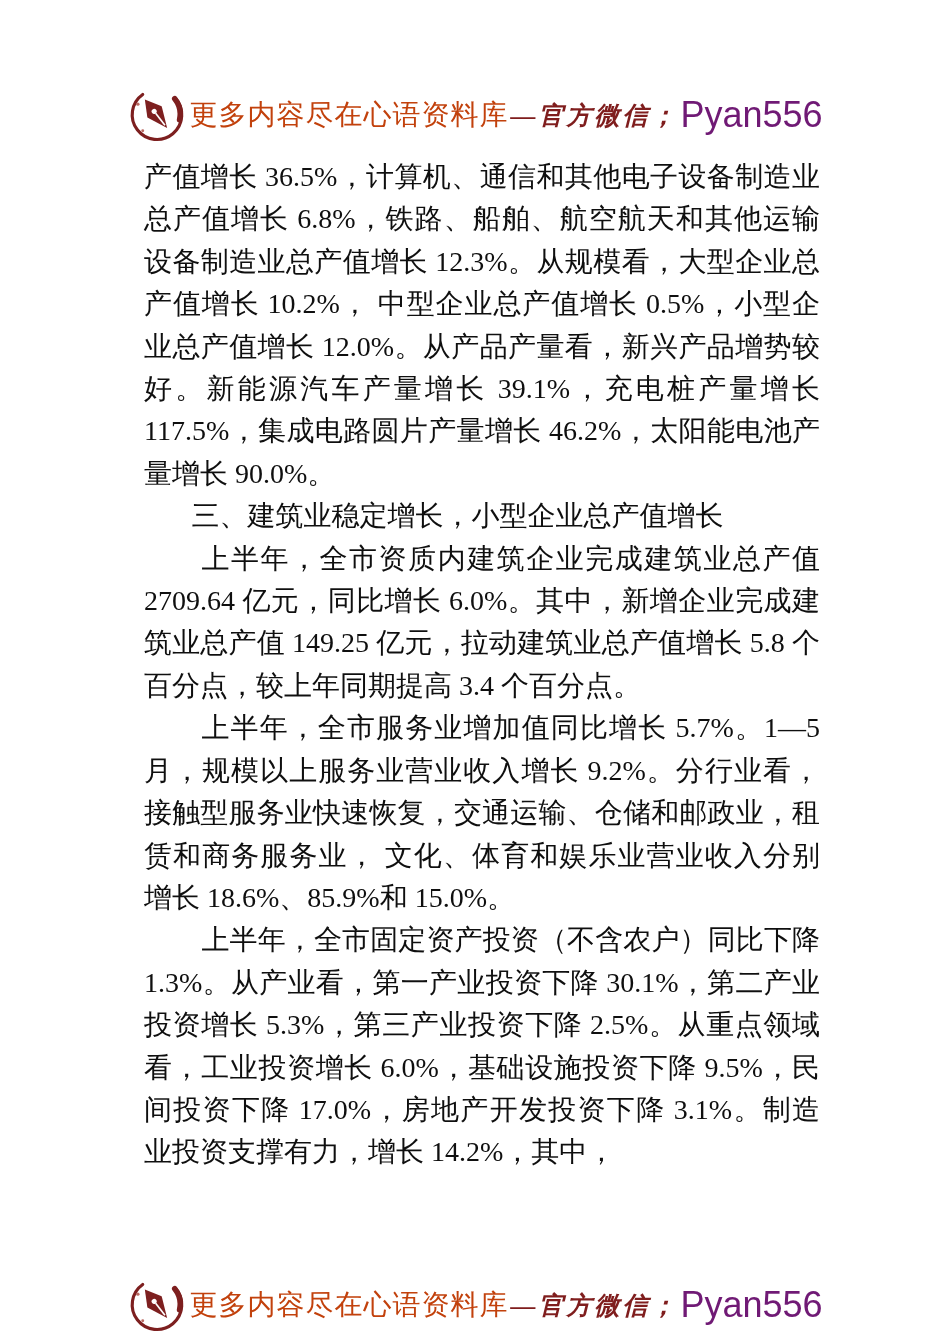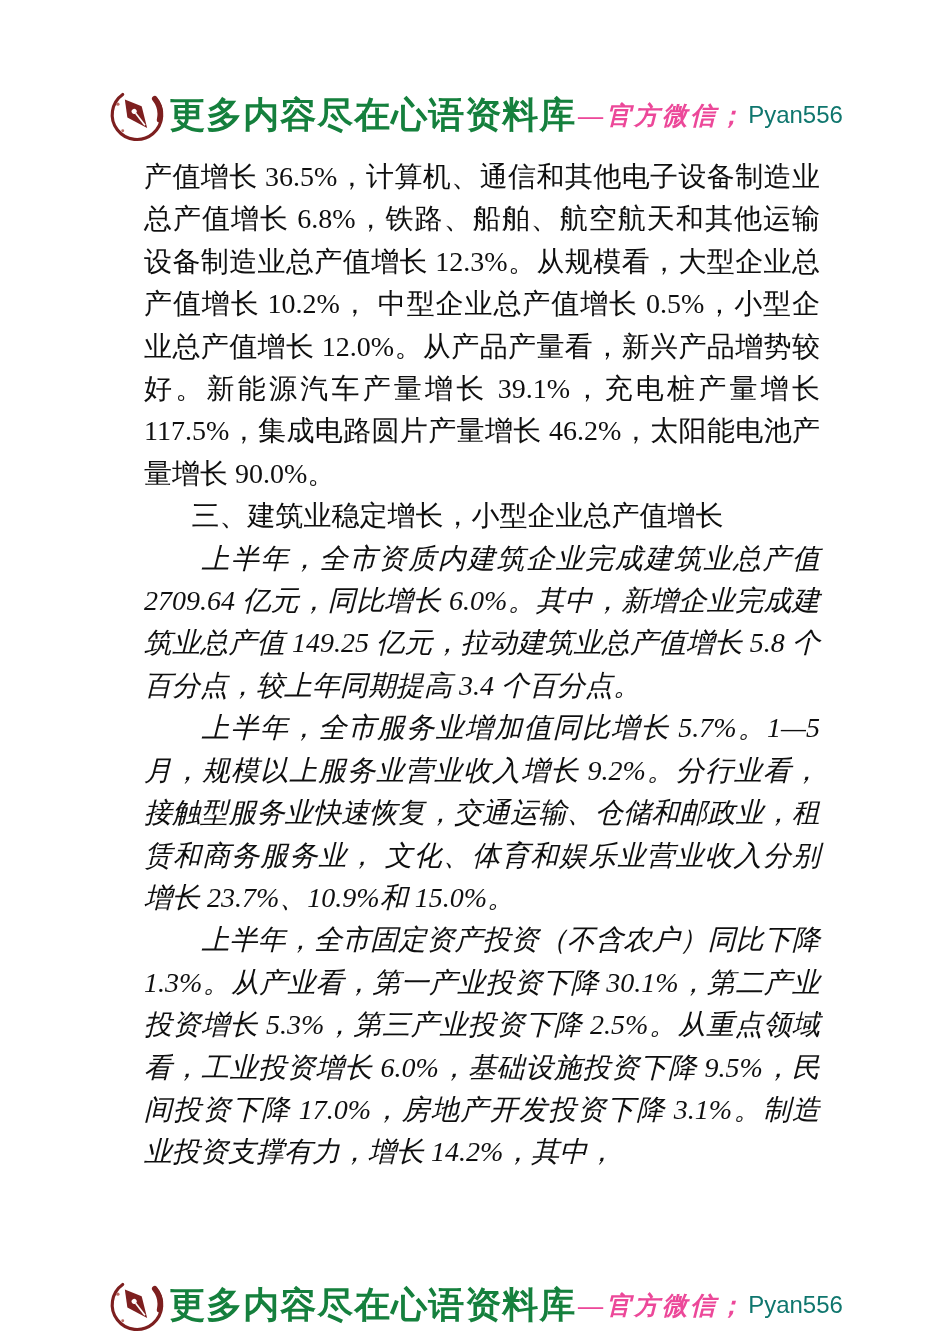--- a/index.html
+++ b/index.html
@@ -17,54 +17,54 @@
     left: 0; width: 100%;
     display: flex;
     justify-content: center;
     align-items: center;
     white-space: nowrap;
   }
   .watermark.header { top: 86px; }
   .watermark.footer { top: 1276px; }
   .wm-logo { width: 58px; height: 58px; margin-right: 4px; flex: 0 0 auto; }
   .wm-brand {
-    color: #15803d;
-    font-size: 36px;
-    font-weight: bold;
+    color: #c2410c;
+    font-size: 28px;
+    font-weight: normal;
     letter-spacing: 1px;
   }
   .wm-sep {
-    color: #ec4899;
+    color: #7f1d1d;
     font-size: 25px;
     font-weight: bold;
     font-style: italic;
     letter-spacing: 3px;
     margin: 0 2px;
   }
   .wm-account {
-    color: #0f766e;
-    font-size: 24px;
+    color: #701a75;
+    font-size: 36px;
     font-family: "Liberation Sans", "DejaVu Sans", sans-serif;
   }
 
   
   .doc {
     position: absolute;
     top: 156px;
     left: 144px;
     width: 676px;
     font-size: 28px;
     line-height: 42.4px;
     color: #0f0f0f;
     text-align: justify;
   }
   .doc p { margin: 0; }
   .p-flush  { text-indent: 0; }
   .p-head   { text-indent: 1.7em; }
-  .p-indent { text-indent: 2.05em; font-style: italic; }
+  .p-indent { text-indent: 2.05em; }
 </style>
 </head>
 <body>
 
 <div class="watermark header">
   <svg class="wm-logo" viewBox="0 0 48 48" aria-hidden="true">
     <g stroke="#7d1f1f" fill="none" stroke-linecap="round">
       <path d="M13 7 A 20.5 20.5 0 1 0 40 10" stroke-width="2.6"></path>
       <path d="M39.5 10.5 A 20.5 20.5 0 0 1 43.5 28" stroke-width="4.6"></path>
     </g>
@@ -78,21 +78,21 @@
   </svg>
   <span class="wm-brand">更多内容尽在心语资料库</span>
   <span class="wm-sep">—官方微信；</span>
   <span class="wm-account">Pyan556</span>
 </div>
 
 <div class="doc">
   <p class="p-flush">产值增长 36.5%，计算机、通信和其他电子设备制造业总产值增长 6.8%，铁路、船舶、航空航天和其他运输设备制造业总产值增长 12.3%。从规模看，大型企业总产值增长 10.2%， 中型企业总产值增长 0.5%，小型企业总产值增长 12.0%。从产品产量看，新兴产品增势较好。新能源汽车产量增长 39.1%，充电桩产量增长 117.5%，集成电路圆片产量增长 46.2%，太阳能电池产量增长 90.0%。</p>
   <p class="p-head">三、建筑业稳定增长，小型企业总产值增长</p>
   <p class="p-indent">上半年，全市资质内建筑企业完成建筑业总产值 2709.64 亿元，同比增长 6.0%。其中，新增企业完成建筑业总产值 149.25 亿元，拉动建筑业总产值增长 5.8 个百分点，较上年同期提高 3.4 个百分点。</p>
-  <p class="p-indent">上半年，全市服务业增加值同比增长 5.7%。1—5 月，规模以上服务业营业收入增长 9.2%。分行业看，接触型服务业快速恢复，交通运输、仓储和邮政业，租赁和商务服务业， 文化、体育和娱乐业营业收入分别增长 23.7%、10.9%和 15.0%。</p>
+  <p class="p-indent">上半年，全市服务业增加值同比增长 5.7%。1—5 月，规模以上服务业营业收入增长 9.2%。分行业看，接触型服务业快速恢复，交通运输、仓储和邮政业，租赁和商务服务业， 文化、体育和娱乐业营业收入分别增长 18.6%、85.9%和 15.0%。</p>
   <p class="p-indent">上半年，全市固定资产投资（不含农户）同比下降 1.3%。从产业看，第一产业投资下降 30.1%，第二产业投资增长 5.3%，第三产业投资下降 2.5%。从重点领域看，工业投资增长 6.0%，基础设施投资下降 9.5%，民间投资下降 17.0%，房地产开发投资下降 3.1%。制造业投资支撑有力，增长 14.2%，其中，</p>
 </div>
 
 <div class="watermark footer">
   <svg class="wm-logo" viewBox="0 0 48 48" aria-hidden="true">
     <g stroke="#7d1f1f" fill="none" stroke-linecap="round">
       <path d="M13 7 A 20.5 20.5 0 1 0 40 10" stroke-width="2.6"></path>
       <path d="M39.5 10.5 A 20.5 20.5 0 0 1 43.5 28" stroke-width="4.6"></path>
     </g>
     <g transform="rotate(-38 24 23)">

